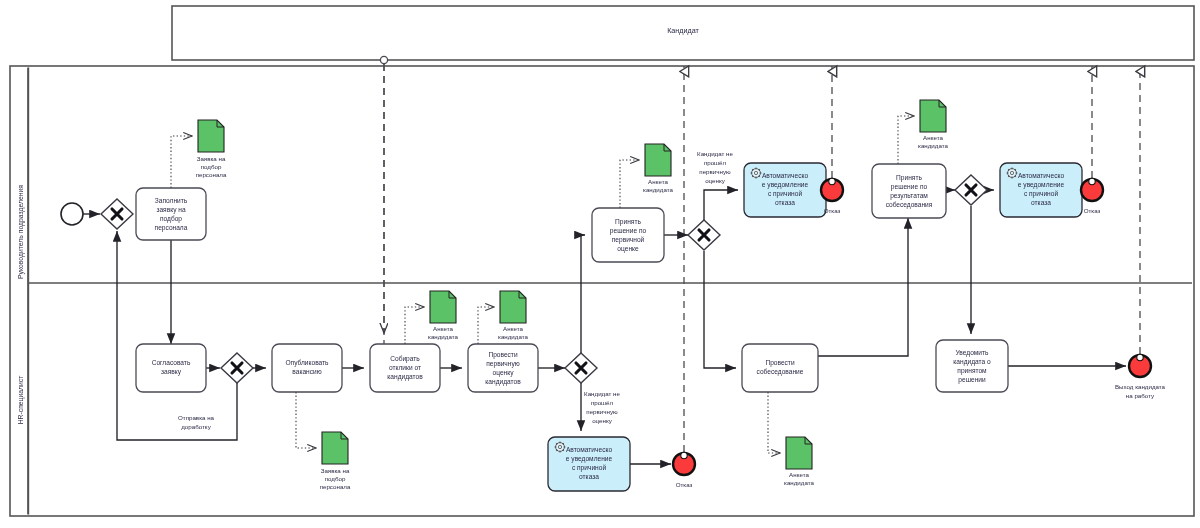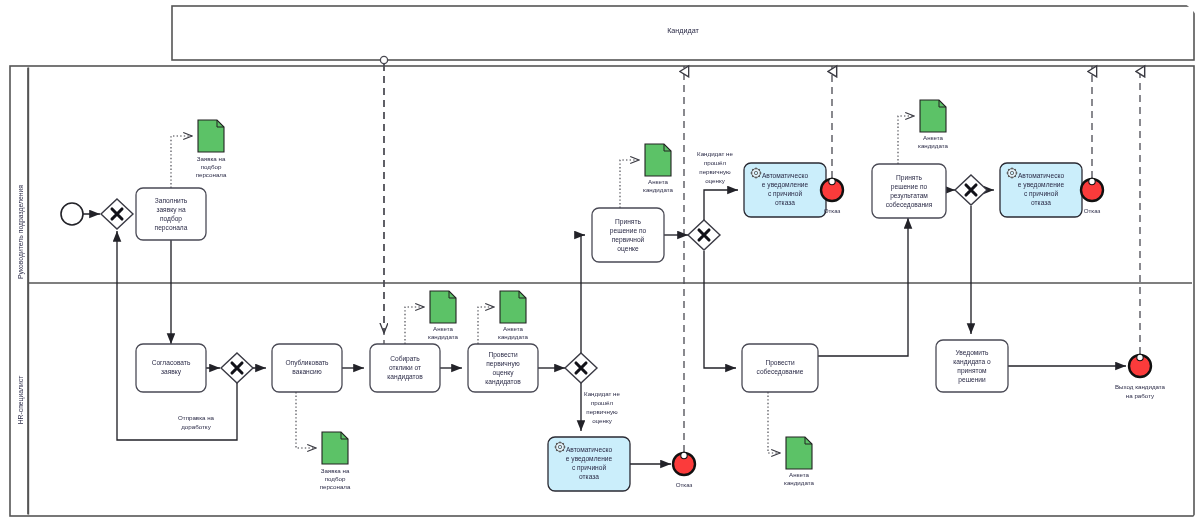--- a/index.html
+++ b/index.html
@@ -9,21 +9,20 @@
   }
   #canvas {
     position: relative;
     width: 1200px;
     height: 528px;
     background:
       radial-gradient(circle, #c9c9c9 0.6px, transparent 0.7px) 0 0 / 10px 10px,
       #ffffff;
     font-family: "Liberation Sans", sans-serif;
     overflow: hidden;
-    border-radius: 30px;
   }
   svg.layer {
     position: absolute;
     left: 0; top: 0;
     width: 1200px;
     height: 528px;
   }
   .pool-rect {
     fill: #ffffff;
     stroke: #555555;

